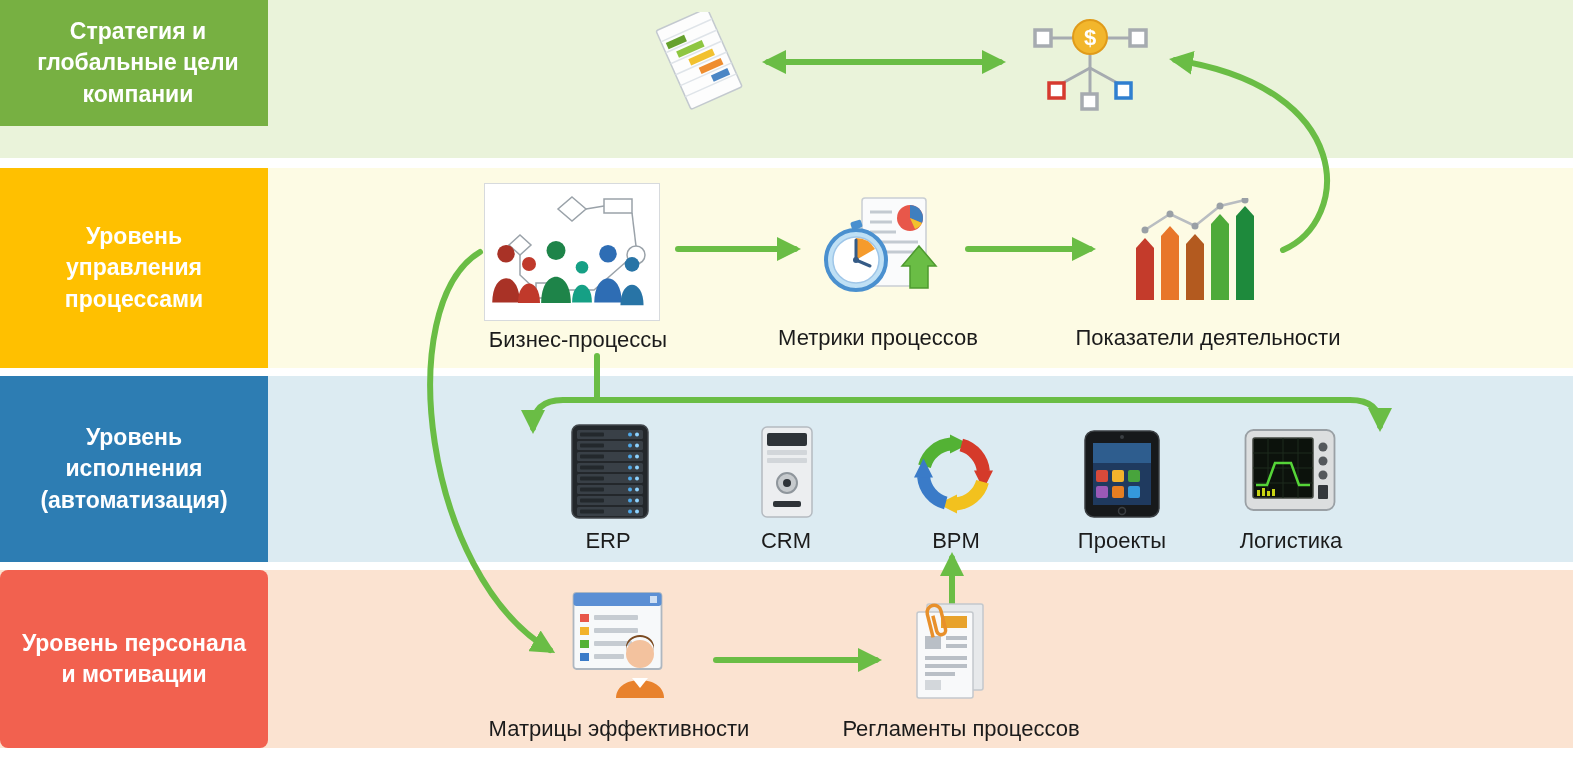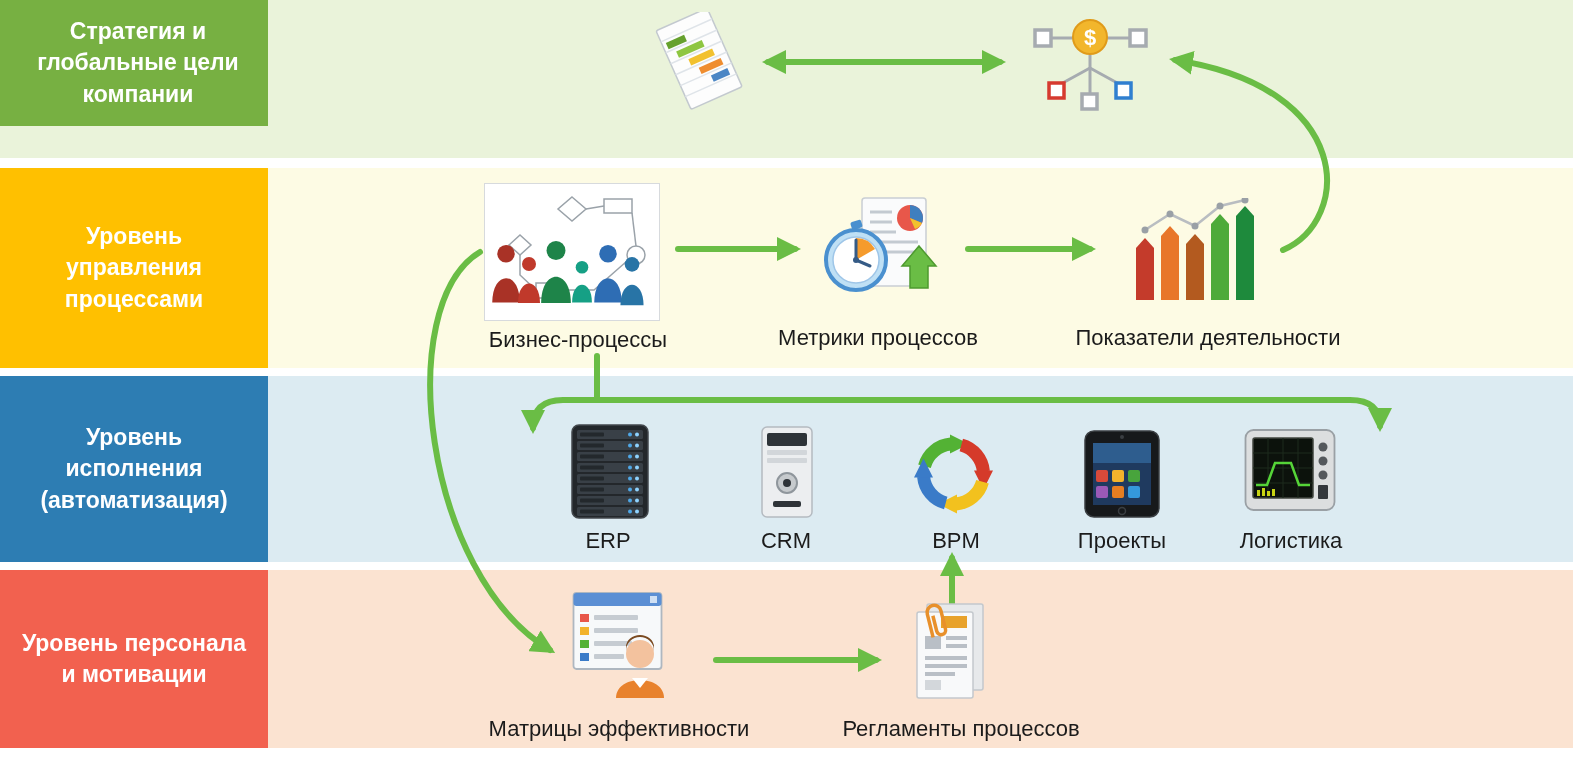--- a/index.html
+++ b/index.html
@@ -11,21 +11,21 @@
   #bg-process   { top:168px; height:200px; }
   #bg-execution { top:376px; height:186px; }
   #bg-personnel { top:570px; height:178px; }
 
   .side-band { position:absolute; left:0; width:268px; display:flex; flex-direction:column;
                align-items:center; justify-content:center; text-align:center;
                color:#ffffff; font-weight:700; font-size:23px; line-height:1.35; }
   #band-strategy  { top:0;     height:126px;padding-left:8px; }
   #band-process   { top:168px; height:200px; }
   #band-execution { top:376px; height:186px; }
-  #band-personnel { top:570px; height:178px; }
+  #band-personnel { top:570px; height:178px;border-radius:8px; }
   .side-band span { display:block; }
 
   .lbl { position:absolute; transform:translateX(-50%); white-space:nowrap;
          font-size:22px; color:#1b1b1b; }
   #lbl-projects-dev { left:697px;  top:117px; }
   #lbl-strategic    { left:1075px; top:117px; }
   #lbl-bp           { left:578px;  top:327px; }
   #lbl-metrics      { left:878px;  top:325px; }
   #lbl-indicators   { left:1208px; top:325px; }
   #lbl-erp          { left:608px;  top:528px; }

